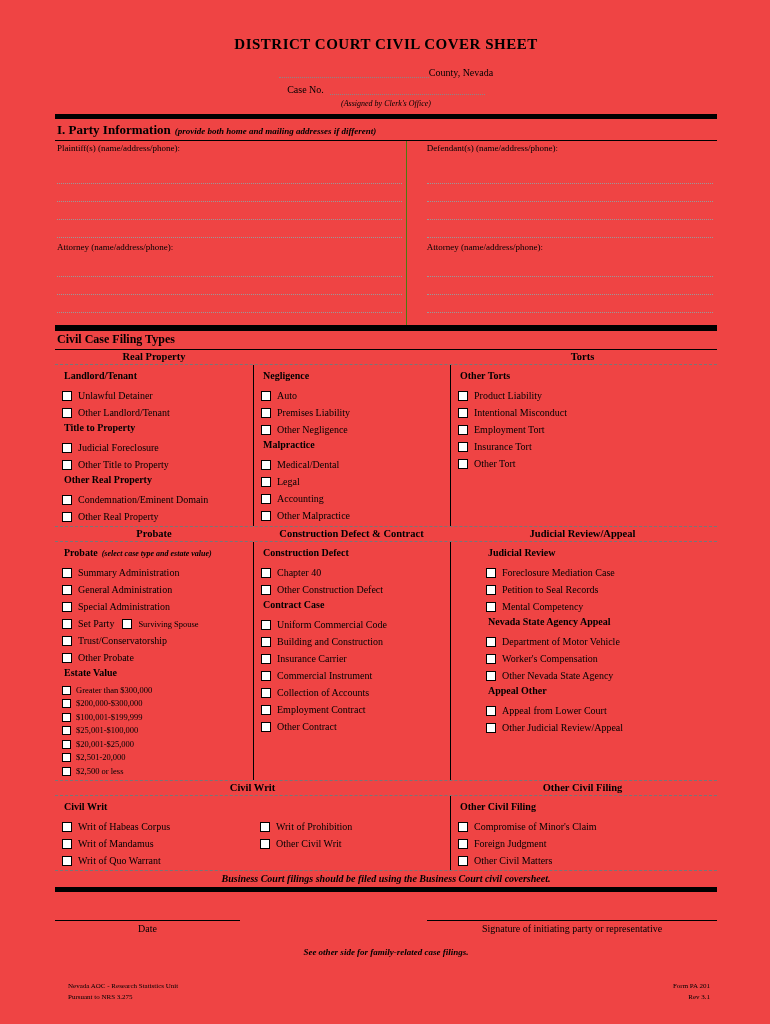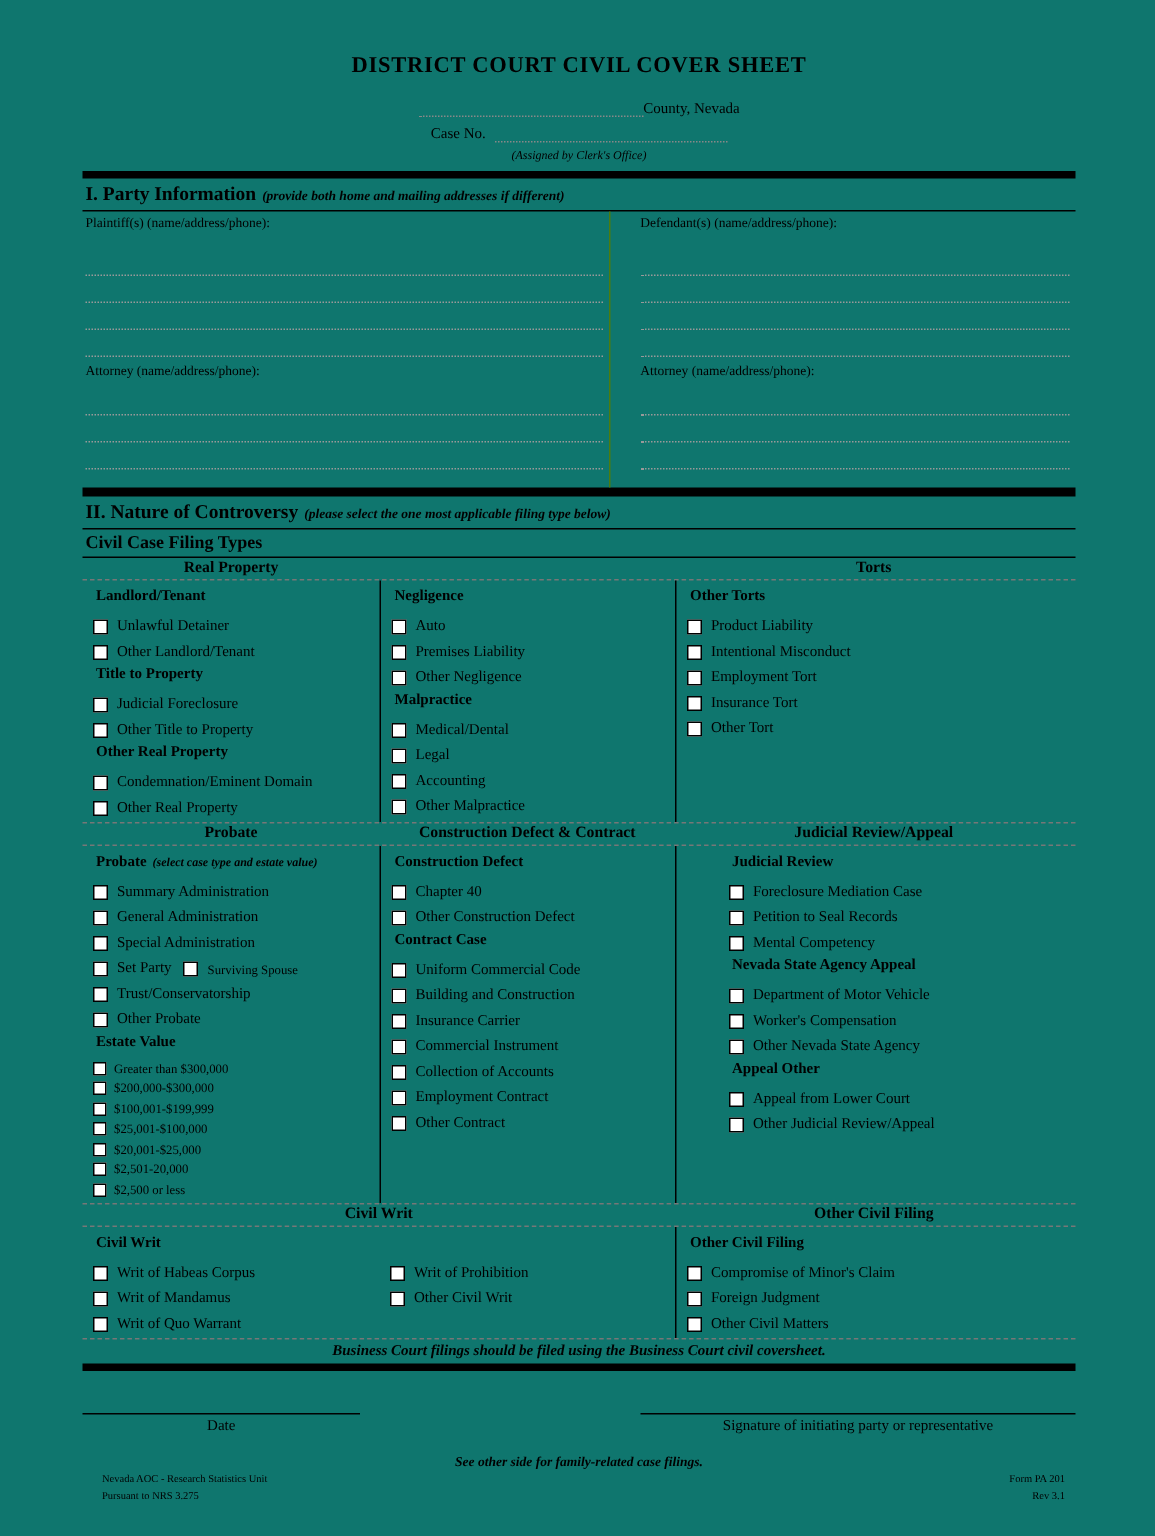--- a/index.html
+++ b/index.html
@@ -1,18 +1,18 @@
 <!DOCTYPE html>
 <html><head>
 <meta charset="utf-8">
 <style>
   * { margin:0; padding:0; box-sizing:border-box; }
   html,body { background:#e8e8e8; }
   body { width:770px; height:1024px; overflow:hidden; font-family:"Liberation Serif", serif; color:#000; }
-  .page { width:770px; height:1024px; background:#0f766e; padding:0 53px 0 55px; position:relative; }
+  .page { width:770px; height:1024px; background:#ef4444; padding:0 53px 0 55px; position:relative; }
 
   .title { text-align:center; font-size:15px; font-weight:bold; letter-spacing:.5px; padding-top:36px; }
 
   .county-row { text-align:center; font-size:10px; margin-top:14px; height:14px; }
   .wl { display:inline-block; border-bottom:1px dotted #888; height:11px; vertical-align:bottom; }
   .county-line { width:150px; }
   .caseno-row { text-align:center; font-size:10px; margin-top:3px; height:14px; }
   .caseno-line { width:155px; margin-left:6px; }
   .assigned-note { text-align:center; font-size:8px; font-style:italic; margin-top:1px; height:10px; }
 
@@ -107,24 +107,20 @@
       <div class="wr wr-b"></div>
       <div class="party-label attorney-label">Attorney (name/address/phone):</div>
       <div class="wr wr-c"></div>
       <div class="wr wr-b"></div>
       <div class="wr wr-b"></div>
       <div class="party-bottom"></div>
     </div>
   </div>
 
   <div class="thick-bar"></div>
-  <div class="section-header">
-    <span class="sec-title">II. Nature of Controversy</span>
-    <span class="sec-sub">(please select the one most applicable filing type below)</span>
-  </div>
   <div class="filing-title">Civil Case Filing Types</div>
 
   <div id="bands">
       <div class="band">
         <div class="band-header">
           <div class="band-header-cell" style="width: 198px;">Real Property</div>
           <div class="band-header-cell" style="width: 197px;"></div>
           <div class="band-header-cell" style="width: 265px;">Torts</div>
         </div>
         <div class="band-body">

